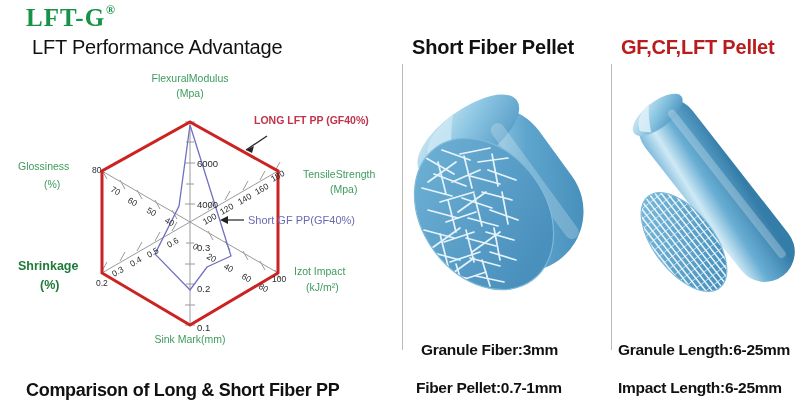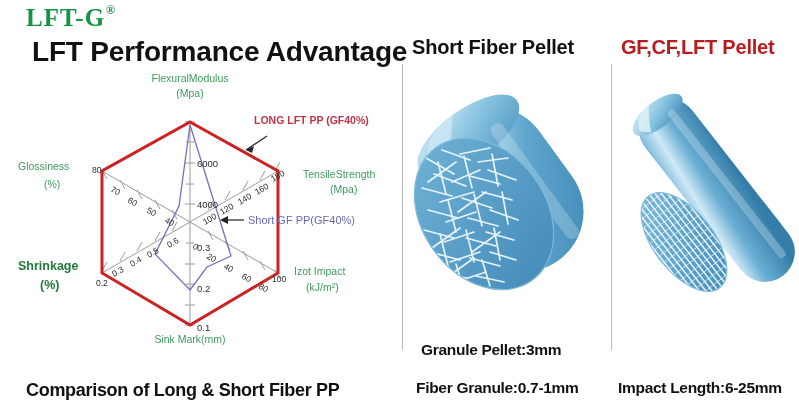--- a/index.html
+++ b/index.html
@@ -19,21 +19,21 @@
     font-weight:bold;font-size:25px;letter-spacing:1px;
     color:#179347;
   }
   .logo .reg{
     font-size:12px;vertical-align:super;position:relative;top:-3px;left:1px;
   }
 
   
   .h-left{
     position:absolute;left:18px;top:36px;
-    font-size:28px;font-weight:bold;color:#111;
+    font-size:20px;font-weight:normal;color:#111;
     letter-spacing:-0.2px;
   }
   .h-mid{
     position:absolute;left:390px;top:36px;
     font-size:20px;font-weight:bold;color:#111;
     letter-spacing:-0.2px;
     margin-left:8px;
   }
   .h-right{
     position:absolute;left:607px;top:36px;
@@ -353,19 +353,20 @@
             <line x1="26" y1="216" x2="90" y2="216"></line>
             <line x1="26" y1="224" x2="90" y2="224"></line>
             <line x1="26" y1="232" x2="90" y2="232"></line>
           </g>
         </g>
       </g>
     </g>
     <ellipse cx="58" cy="180" rx="30" ry="58" transform="rotate(-38 58 180)" fill="none" stroke="#7fb9d8" stroke-width="1.1"></ellipse>
   </svg>
 
-  <div class="foot" style="left:407px;top:341px">Granule Pellet:3mm</div>
-  <div class="foot" style="left:402px;top:379px">Fiber Granule:0.7-1mm</div>
-
+  <div class="foot" style="left:407px;top:341px">Granule Fiber:3mm</div>
+  <div class="foot" style="left:402px;top:379px">Fiber Pellet:0.7-1mm</div>
+
+  <div class="foot" style="left:604px;top:341px">Granule Length:6-25mm</div>
   <div class="foot" style="left:604px;top:379px">Impact Length:6-25mm</div>
 
   <div class="caption-left">Comparison of Long &amp; Short Fiber PP</div>
 </div>
 
 </body></html>

